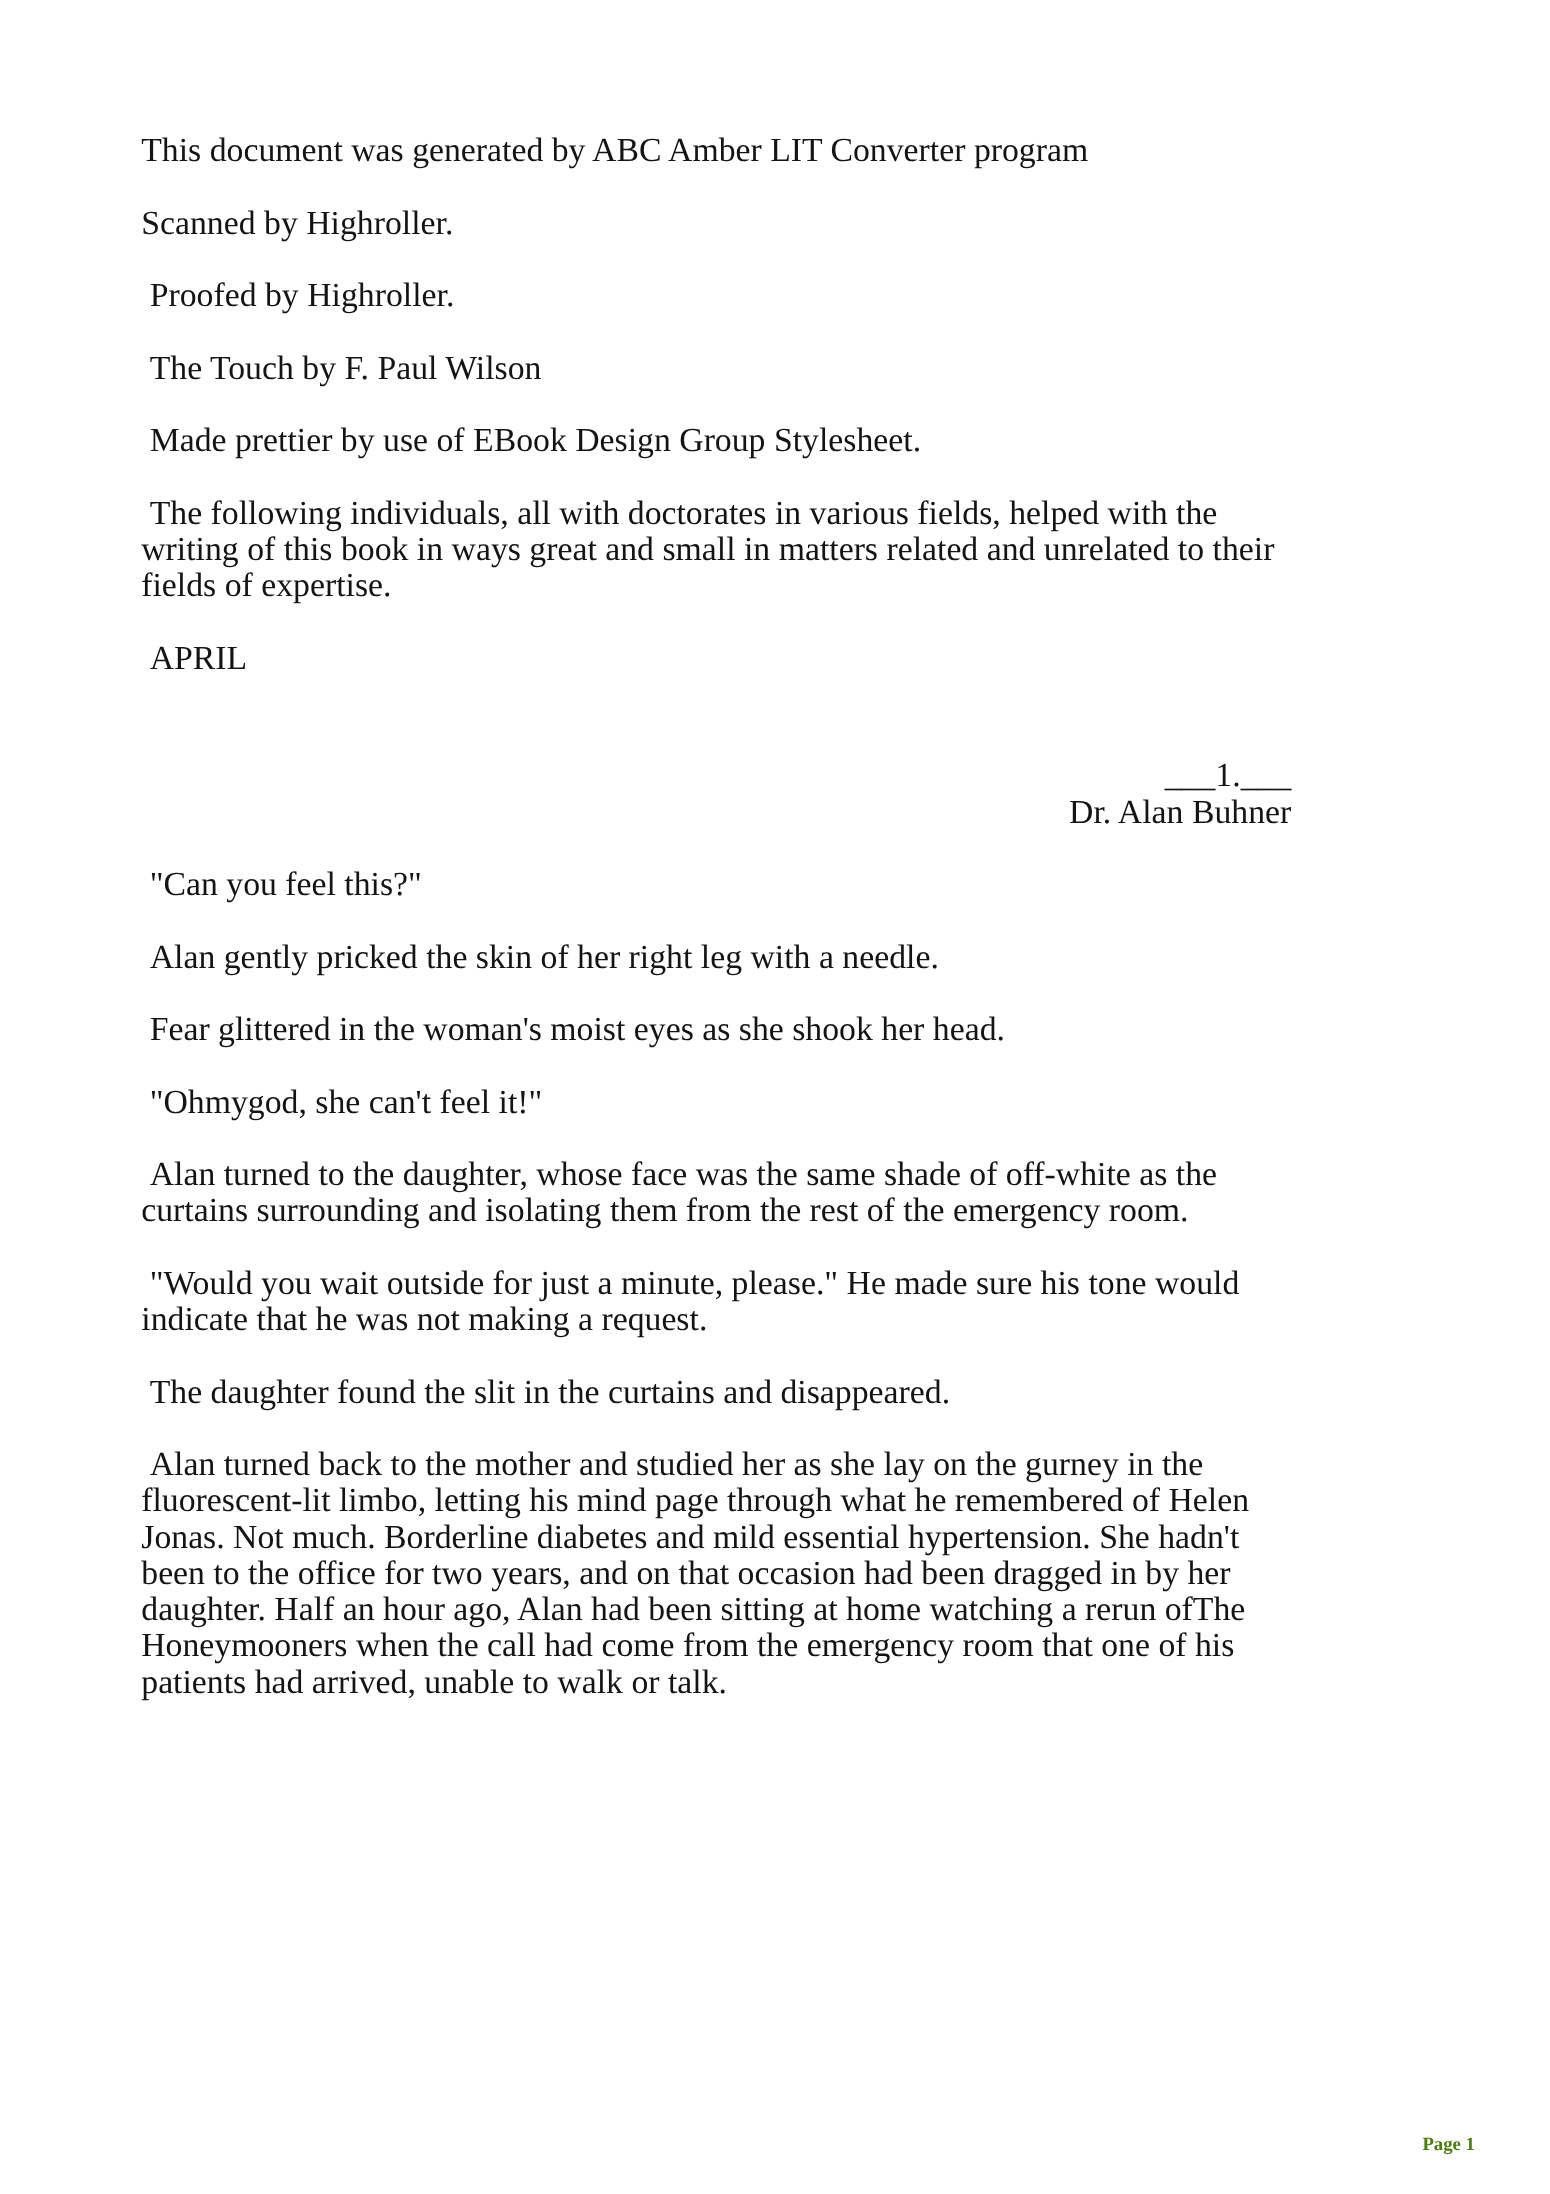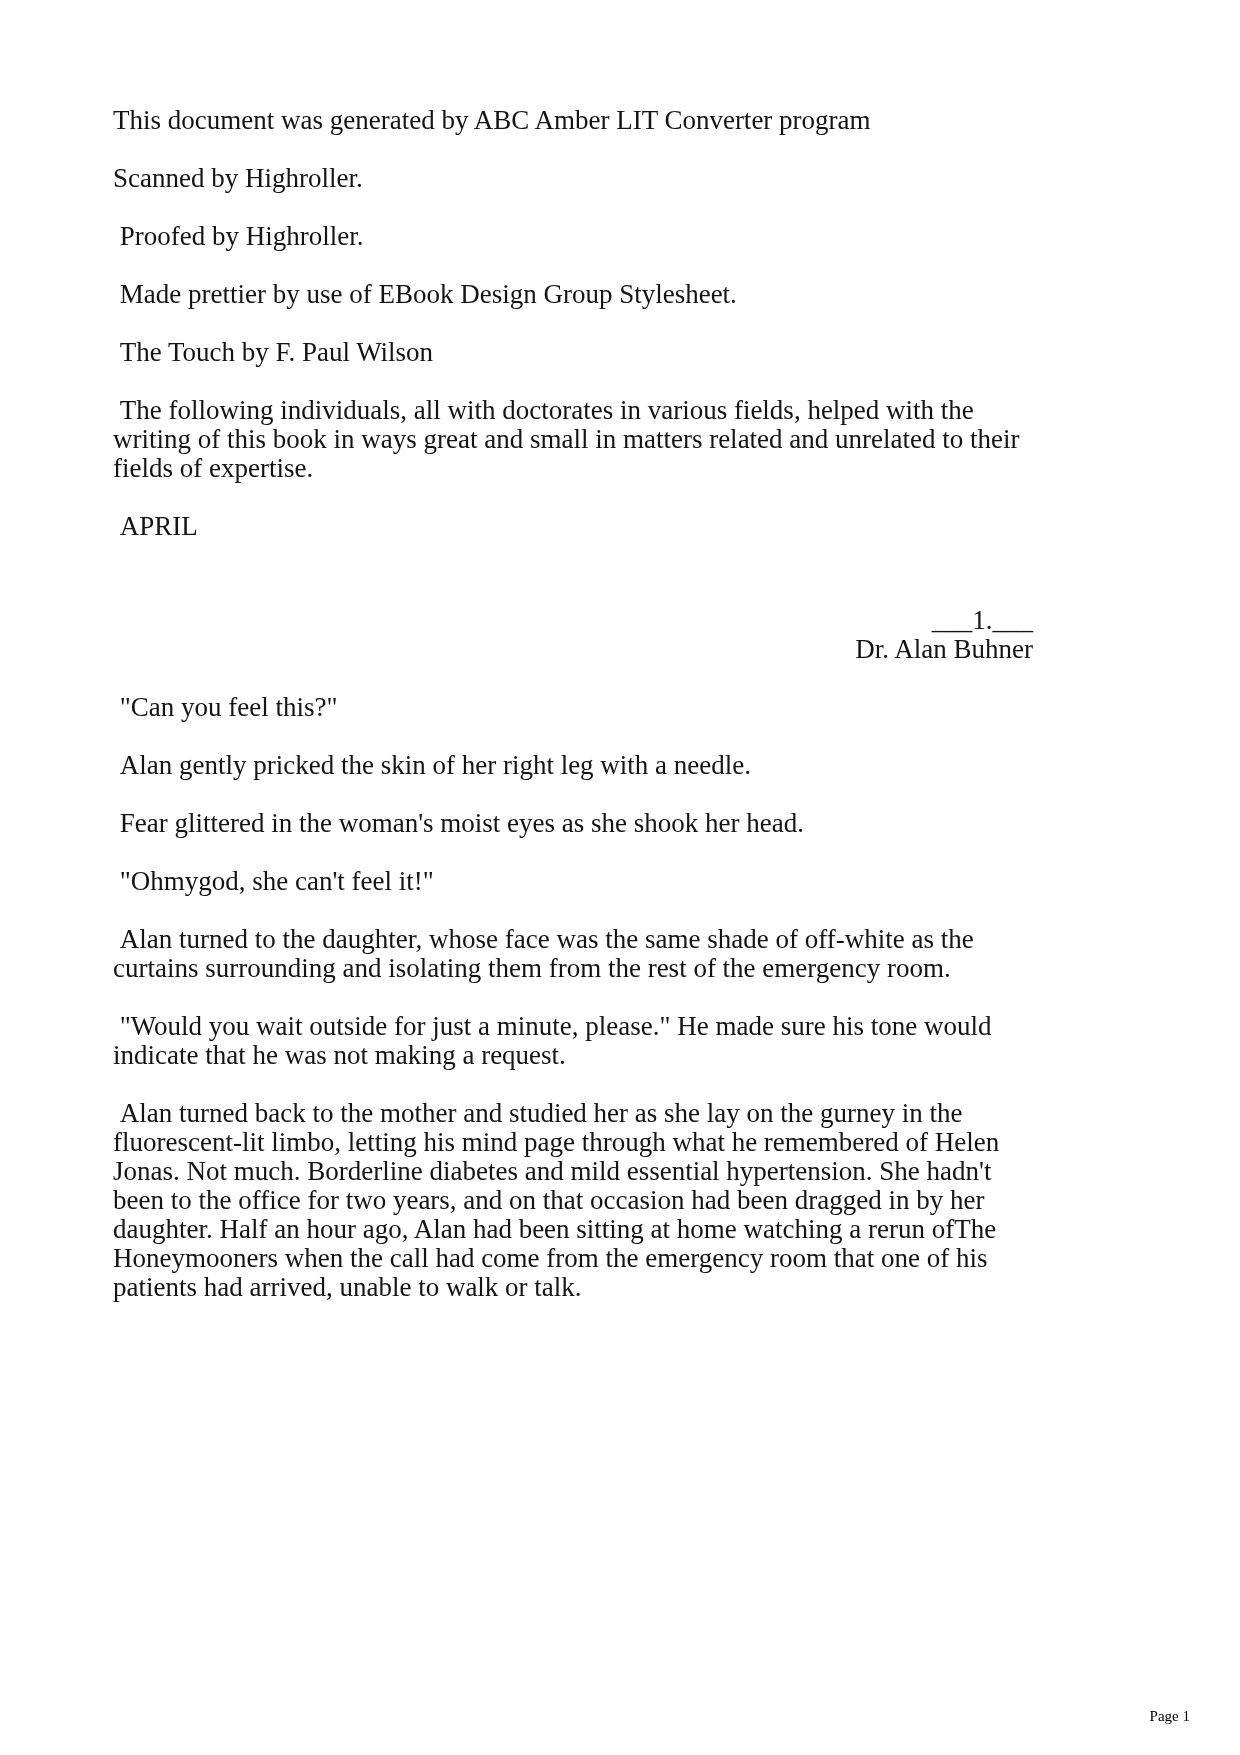--- a/index.html
+++ b/index.html
@@ -26,42 +26,43 @@
     line-height: 29px;
     margin: 0 0 29px 0;
     white-space: pre-wrap; 
   }
   p.chapter-heading {
     margin-top: 65px; 
     text-align: right;
   }
   .page-footer {
     position: absolute;
-    right: 50px;
+    right: 60px;
     bottom: 30px;
     font-size: 15px;
-    font-weight: normal;
-    color: #000000;
+    font-weight: bold;
+    color: #4d7c0f;
   }
 </style>
 </head>
 <body>
 
 <div class="page-content">
   <p class="doc">This document was generated by ABC Amber LIT Converter program</p>
   <p class="doc">Scanned by Highroller.</p>
   <p class="doc"> Proofed by Highroller.</p>
+  <p class="doc"> The Touch by F. Paul Wilson</p>
   <p class="doc"> Made prettier by use of EBook Design Group Stylesheet.</p>
-  <p class="doc"> The Touch by F. Paul Wilson</p>
   <p class="doc"> The following individuals, all with doctorates in various fields, helped with the writing of this book in ways great and small in matters related and unrelated to their fields of expertise.</p>
   <p class="doc"> APRIL</p>
   <p class="doc chapter-heading"> ___1.___
 Dr. Alan Buhner</p>
   <p class="doc"> "Can you feel this?"</p>
   <p class="doc"> Alan gently pricked the skin of her right leg with a needle.</p>
   <p class="doc"> Fear glittered in the woman's moist eyes as she shook her head.</p>
   <p class="doc"> "Ohmygod, she can't feel it!"</p>
   <p class="doc"> Alan turned to the daughter, whose face was the same shade of off-white as the curtains surrounding and isolating them from the rest of the emergency room.</p>
   <p class="doc"> "Would you wait outside for just a minute, please." He made sure his tone would indicate that he was not making a request.</p>
+  <p class="doc"> The daughter found the slit in the curtains and disappeared.</p>
   <p class="doc"> Alan turned back to the mother and studied her as she lay on the gurney in the fluorescent-lit limbo, letting his mind page through what he remembered of Helen Jonas. Not much. Borderline diabetes and mild essential hypertension. She hadn't been to the office for two years, and on that occasion had been dragged in by her daughter. Half an hour ago, Alan had been sitting at home watching a rerun ofThe Honeymooners when the call had come from the emergency room that one of his patients had arrived, unable to walk or talk.</p>
 </div>
 
 <div class="page-footer">Page 1</div>
 
 </body></html>

